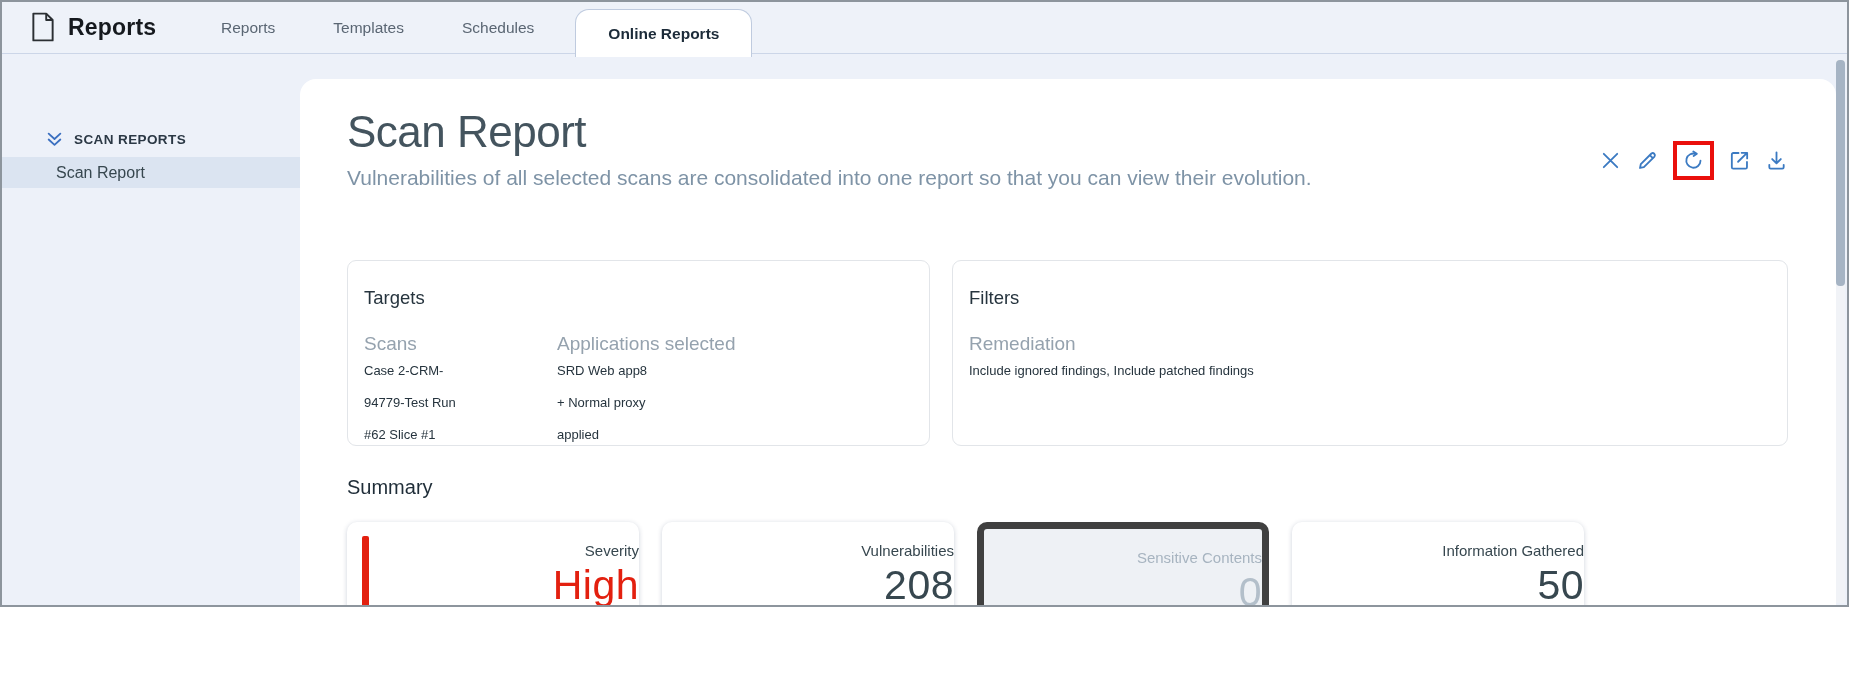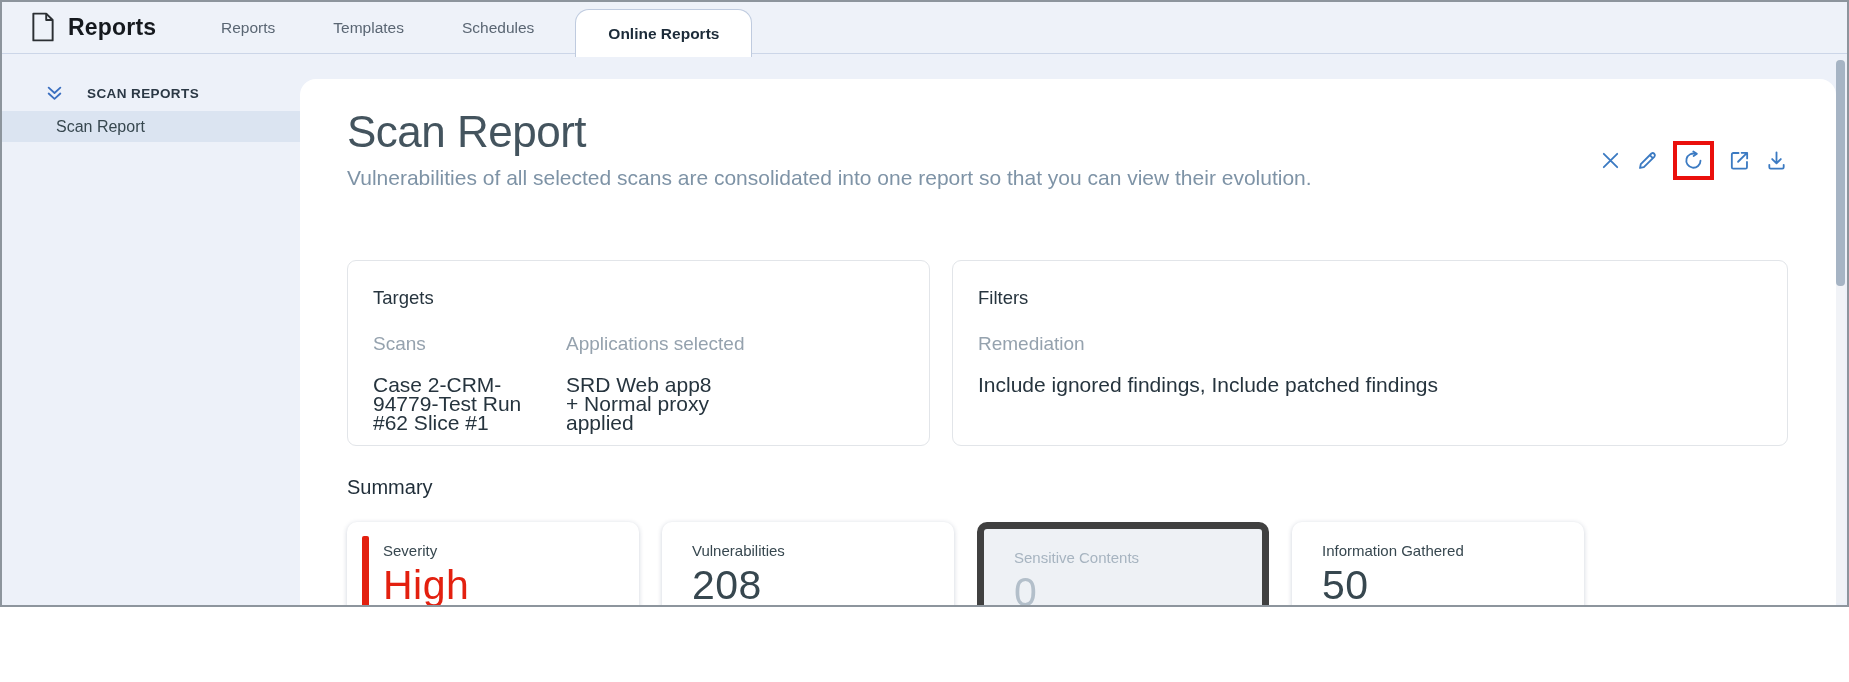--- a/index.html
+++ b/index.html
@@ -22,21 +22,21 @@
     display:flex; align-items:center; cursor:pointer;
   }
   .tab-active {
     position:relative; top:5px; height:48px; margin-left:12px;
     background:#ffffff; border:1px solid #bfcbdf; border-bottom:none;
     border-radius:14px 14px 0 0; padding:0 32px;
     font-weight:700; color:#1c2b39; z-index:3; align-items:center; display:flex;
   }
   
   .sidebar { position:absolute; left:0; top:53px; bottom:0; width:298px; background:#edf1f9; }
-  .side-section { display:flex; align-items:center; gap:24px; padding:30px 0 0 44px; }
+  .side-section { display:flex; align-items:center; gap:11px; padding:30px 0 0 44px;margin-top:46px; }
   .side-section-label { font-size:13.5px; font-weight:700; color:#2b3845; letter-spacing:.4px; }
   .side-item {
     margin-top:9px; height:31px; line-height:31px; background:#dbe4f1;
     padding-left:54px; font-size:16px; color:#37474f; cursor:pointer;
   }
   
   .panel {
     position:absolute; left:298px; right:11px; top:77px; bottom:-2px;
     background:#ffffff; border-radius:16px 16px 0 0;
     padding:28px 48px 0 47px;
@@ -44,36 +44,37 @@
   .page-title { font-size:44px; font-weight:300; color:#44545e; letter-spacing:-.5px; }
   .page-subtitle { margin-top:9px; font-size:21px; color:#7e93a6; }
   .actions { position:absolute; right:48px; top:62px; display:flex; align-items:center; gap:14px; }
   .action-btn { display:flex; align-items:center; justify-content:center; cursor:pointer; }
   .action-btn svg { display:block; }
   .red-box { border:4px solid #ea100c; padding:4px 5px; }
   
   .info-row { display:flex; gap:22px; margin-top:70px; }
   .info-card {
     border:1px solid #e2e5e9; border-radius:9px; background:#fff;
-    height:186px; padding:26px 25px;
+    height:186px; padding:26px 16px;
   }
   .info-card.targets { width:583px; }
   .info-card.filters { flex:1; }
   .info-title { font-size:18.5px; color:#26343e; }
   .fields { display:flex; margin-top:24px; }
   .field-col-0 { width:193px; }
   .field-label { font-size:19px; color:#95a2ae; }
-  .field-value { margin-top:20px; font-size:21px; color:#26343e; line-height:19px; white-space:pre-line; }
+  .field-value { margin-top:0; font-size:13px; color:#26343e; line-height:32px; white-space:pre-line; }
   
   .summary-heading { margin-top:30px; font-size:20px; font-weight:500; color:#1f2d38; }
   .stats-row { display:flex; gap:23px; margin-top:23px; }
   .stat-card {
     position:relative; width:292px; height:107px; background:#fff;
     border-radius:10px; box-shadow:0 1px 5px rgba(30,50,90,.22);
     padding:20px 0 0 30px;
+    text-align:right;
   }
   .stat-card.disabled {
     background:#eef1f5; border:7px solid #404040; box-shadow:none;
   }
   .stat-card.accented { padding-left:36px; }
   .accent-bar {
     position:absolute; left:15px; top:14px; bottom:14px; width:7px;
     background:#e3200f; border-radius:2px;
   }
   .stat-label { font-size:15px; color:#37474f; }

